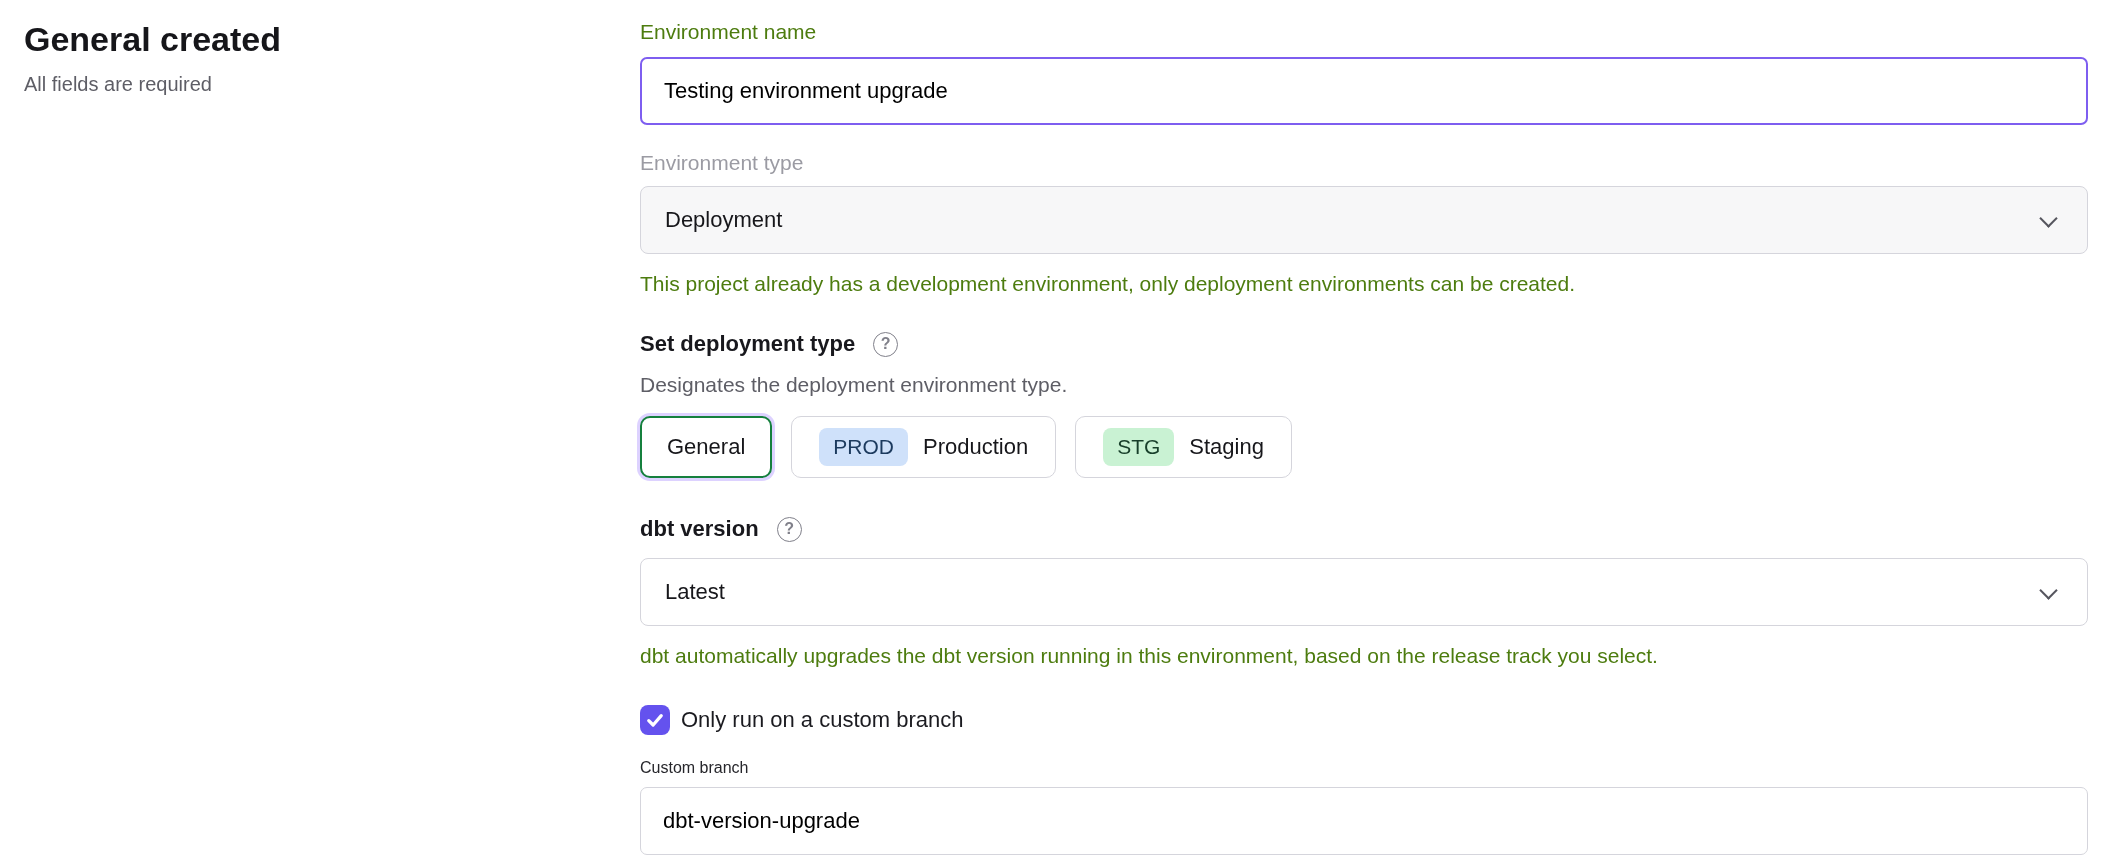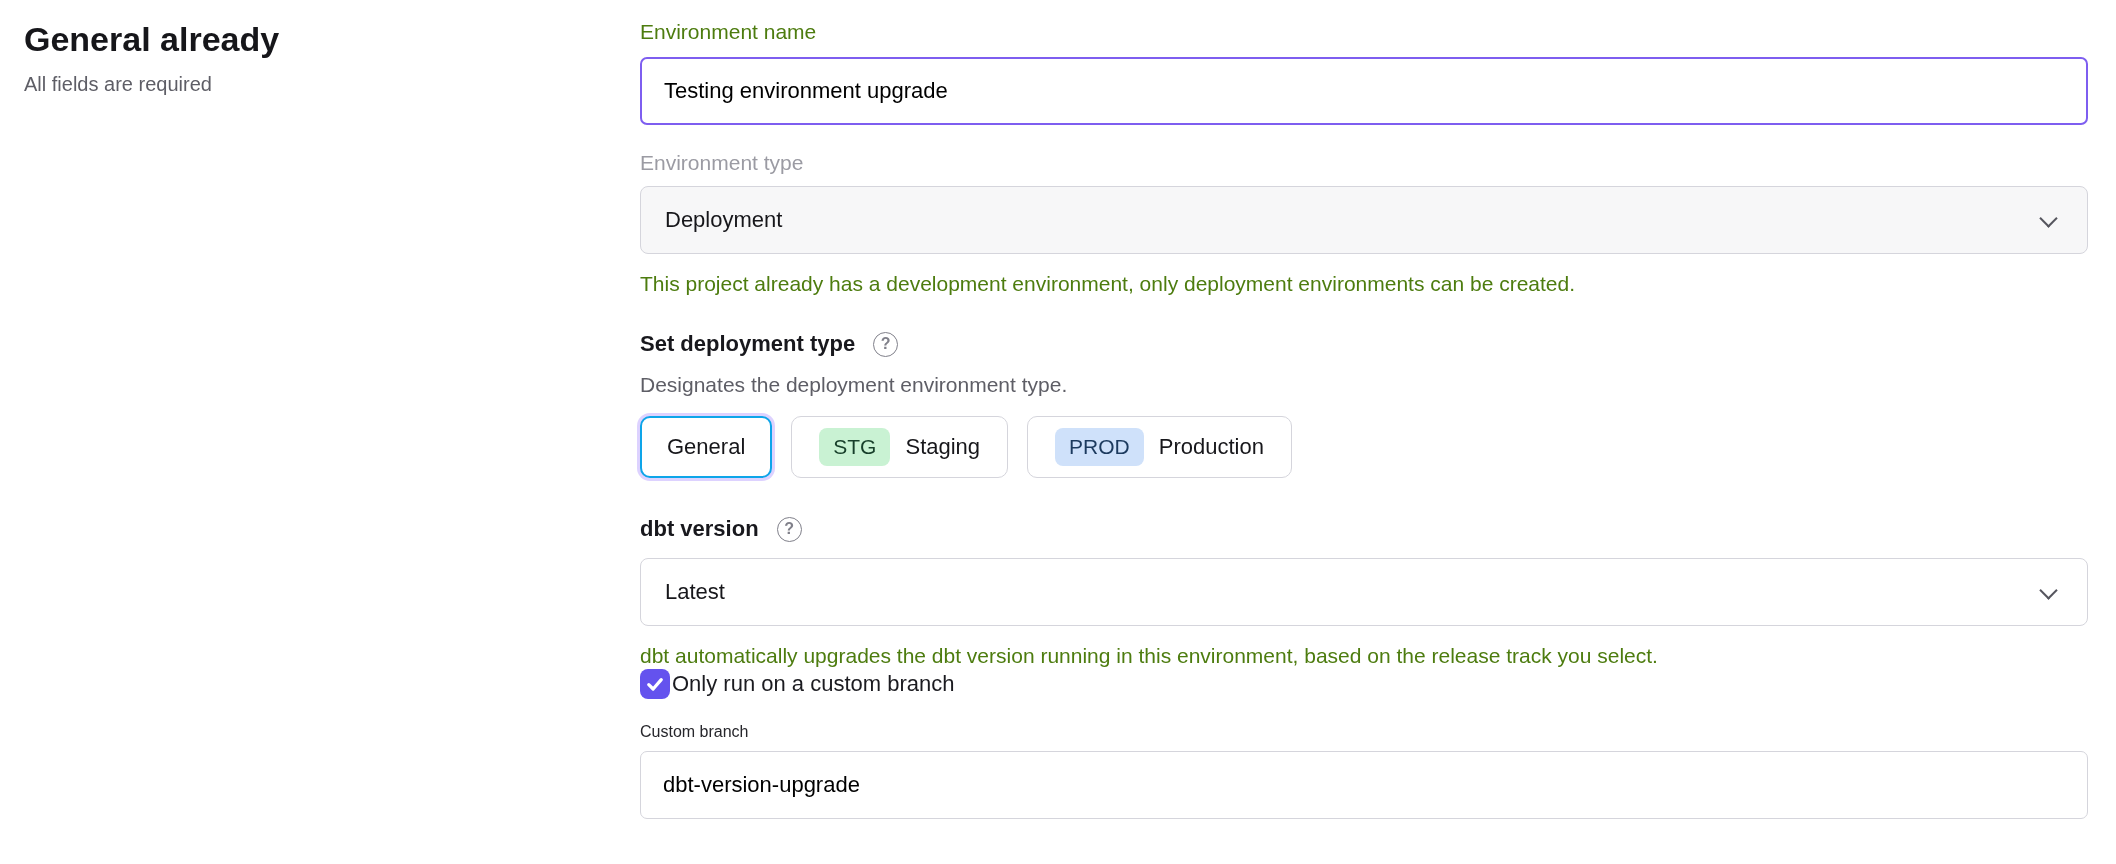--- a/index.html
+++ b/index.html
@@ -66,48 +66,48 @@
 
   .dep-row { margin-top: 18px; display: flex; align-items: center; gap: 19px; }
   .dep-btn {
     height: 62px; border-radius: 10px;
     border: 1px solid #d5d5dc; background: #fff;
     display: inline-flex; align-items: center; gap: 15px;
     padding: 0 27px; font-size: 22px; color: #17171b;
     font-family: inherit; cursor: pointer;
   }
   .dep-btn.selected {
-    border: 2px solid #0ea5e9;
+    border: 2px solid #15803d;
     box-shadow: 0 0 0 3px #ddd2ff;
     padding: 0 25px;
   }
   .badge { padding: 7px 14px; border-radius: 8px; font-size: 21px; font-weight: 500; }
   .badge-stg { background: #c9f2d3; color: #173f2a; }
   .badge-prod { background: #cfe1fa; color: #1c3a5e; }
 
   .select-block { margin-top: 14px; }
 
-  .checkbox-row { display: flex; align-items: center; gap: 2px; }
+  .checkbox-row { margin-top: 36px; display: flex; align-items: center; gap: 11px; }
   .checkbox {
     width: 30px; height: 30px; border-radius: 8px;
     background: #6452ee;
     display: inline-flex; align-items: center; justify-content: center;
     cursor: pointer; flex: 0 0 30px;
   }
   .checkbox-label { font-size: 22px; color: #1b1b20; font-weight: 500; cursor: pointer; }
 
   .custom-branch-label { margin-top: 24px; font-size: 16px; color: #26262b; margin-bottom: 10px; display: block; }
 </style>
 </head>
 <body>
 
 <div class="page">
 
   <div class="left-col">
-    <div class="page-title">General already</div>
+    <div class="page-title">General created</div>
     <div class="page-subtitle">All fields are required</div>
   </div>
 
   <div class="form-col">
 
     
     <label class="field-label">Environment name</label>
     <input class="text-input focused" type="text" value="Testing environment upgrade" style="">
 
     
@@ -123,26 +123,26 @@
       <span>Set deployment type</span>
       <span class="help-icon">?</span>
     </div>
     <div class="section-desc">Designates the deployment environment type.</div>
 
     <div class="dep-row">
       <button class="dep-btn selected">
         <span>General</span>
       </button>
       <button class="dep-btn">
+        <span class="badge badge-prod">PROD</span>
+        <span>Production</span>
+      </button>
+      <button class="dep-btn">
         <span class="badge badge-stg">STG</span>
         <span>Staging</span>
-      </button>
-      <button class="dep-btn">
-        <span class="badge badge-prod">PROD</span>
-        <span>Production</span>
       </button>
     </div>
 
     
     <div class="section-heading tight">
       <span>dbt version</span>
       <span class="help-icon">?</span>
     </div>
     <div class="select select-block">
       <span>Latest</span>

